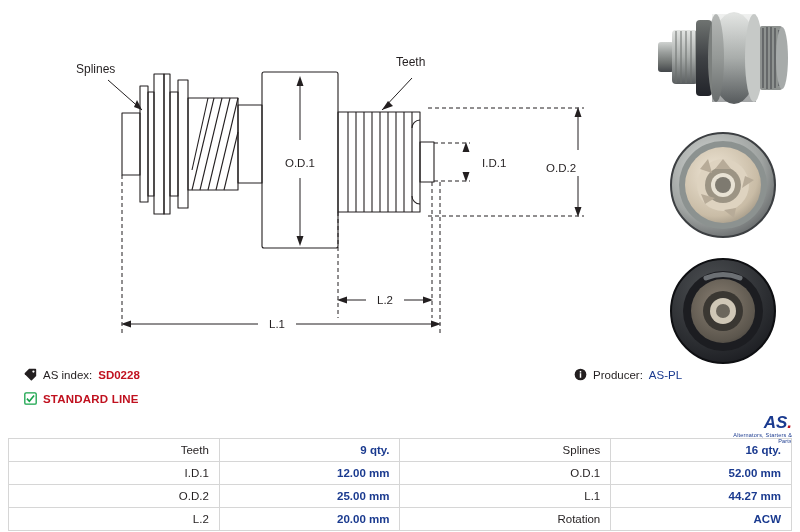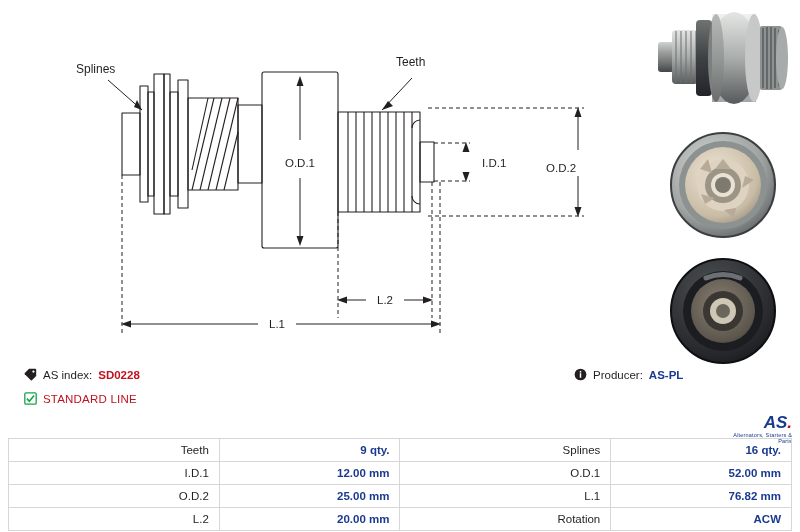--- a/index.html
+++ b/index.html
@@ -38,27 +38,27 @@
   .info-row { position: absolute; left: 16px; width: 784px; height: 22px; }
   .info-row.r1 { top: 0; }
   .info-row.r2 { top: 24px; }
 
   .cell { position: absolute; display: flex; align-items: center; gap: 6px; white-space: nowrap; }
   .cell.c1 { left: 0; }
   .cell.c2 { left: 266px; }
   .cell.c3 { left: 550px; }
 
   .lbl { color: #231f20; }
-  .val { font-weight: bold; color: #1a3a8f; }
+  .val { font-weight: normal; color: #1a3a8f; }
   .val.red { color: #c0111f; font-weight: bold; }
 
   .ico { width: 13px; height: 13px; flex: 0 0 13px; display: inline-block; }
   .ico svg { display: block; }
 
-  .std-line { color: #c0111f; font-weight: normal; letter-spacing: .2px; }
+  .std-line { color: #c0111f; font-weight: bold; letter-spacing: .2px; }
   .check { color: #16a34a; font-size: 12px; line-height: 1; }
 
   
   .logo {
     position: absolute; right: 8px; top: 414px; width: 70px; height: 28px; text-align: right;
   }
   .logo .mark {
     font-style: italic; font-weight: bold; font-size: 17px; color: #1a3a8f; line-height: 1;
   }
   .logo .mark .dot { color: #c0111f; }
@@ -364,21 +364,21 @@
       <tr>
         <td class="k">I.D.1</td>
         <td class="v">12.00 mm</td>
         <td class="k">O.D.1</td>
         <td class="v">52.00 mm</td>
       </tr>
       <tr>
         <td class="k">O.D.2</td>
         <td class="v">25.00 mm</td>
         <td class="k">L.1</td>
-        <td class="v">76.82 mm</td>
+        <td class="v">44.27 mm</td>
       </tr>
       <tr>
         <td class="k">L.2</td>
         <td class="v">20.00 mm</td>
         <td class="k">Rotation</td>
         <td class="v">ACW</td>
       </tr>
     </tbody>
   </table>
 

